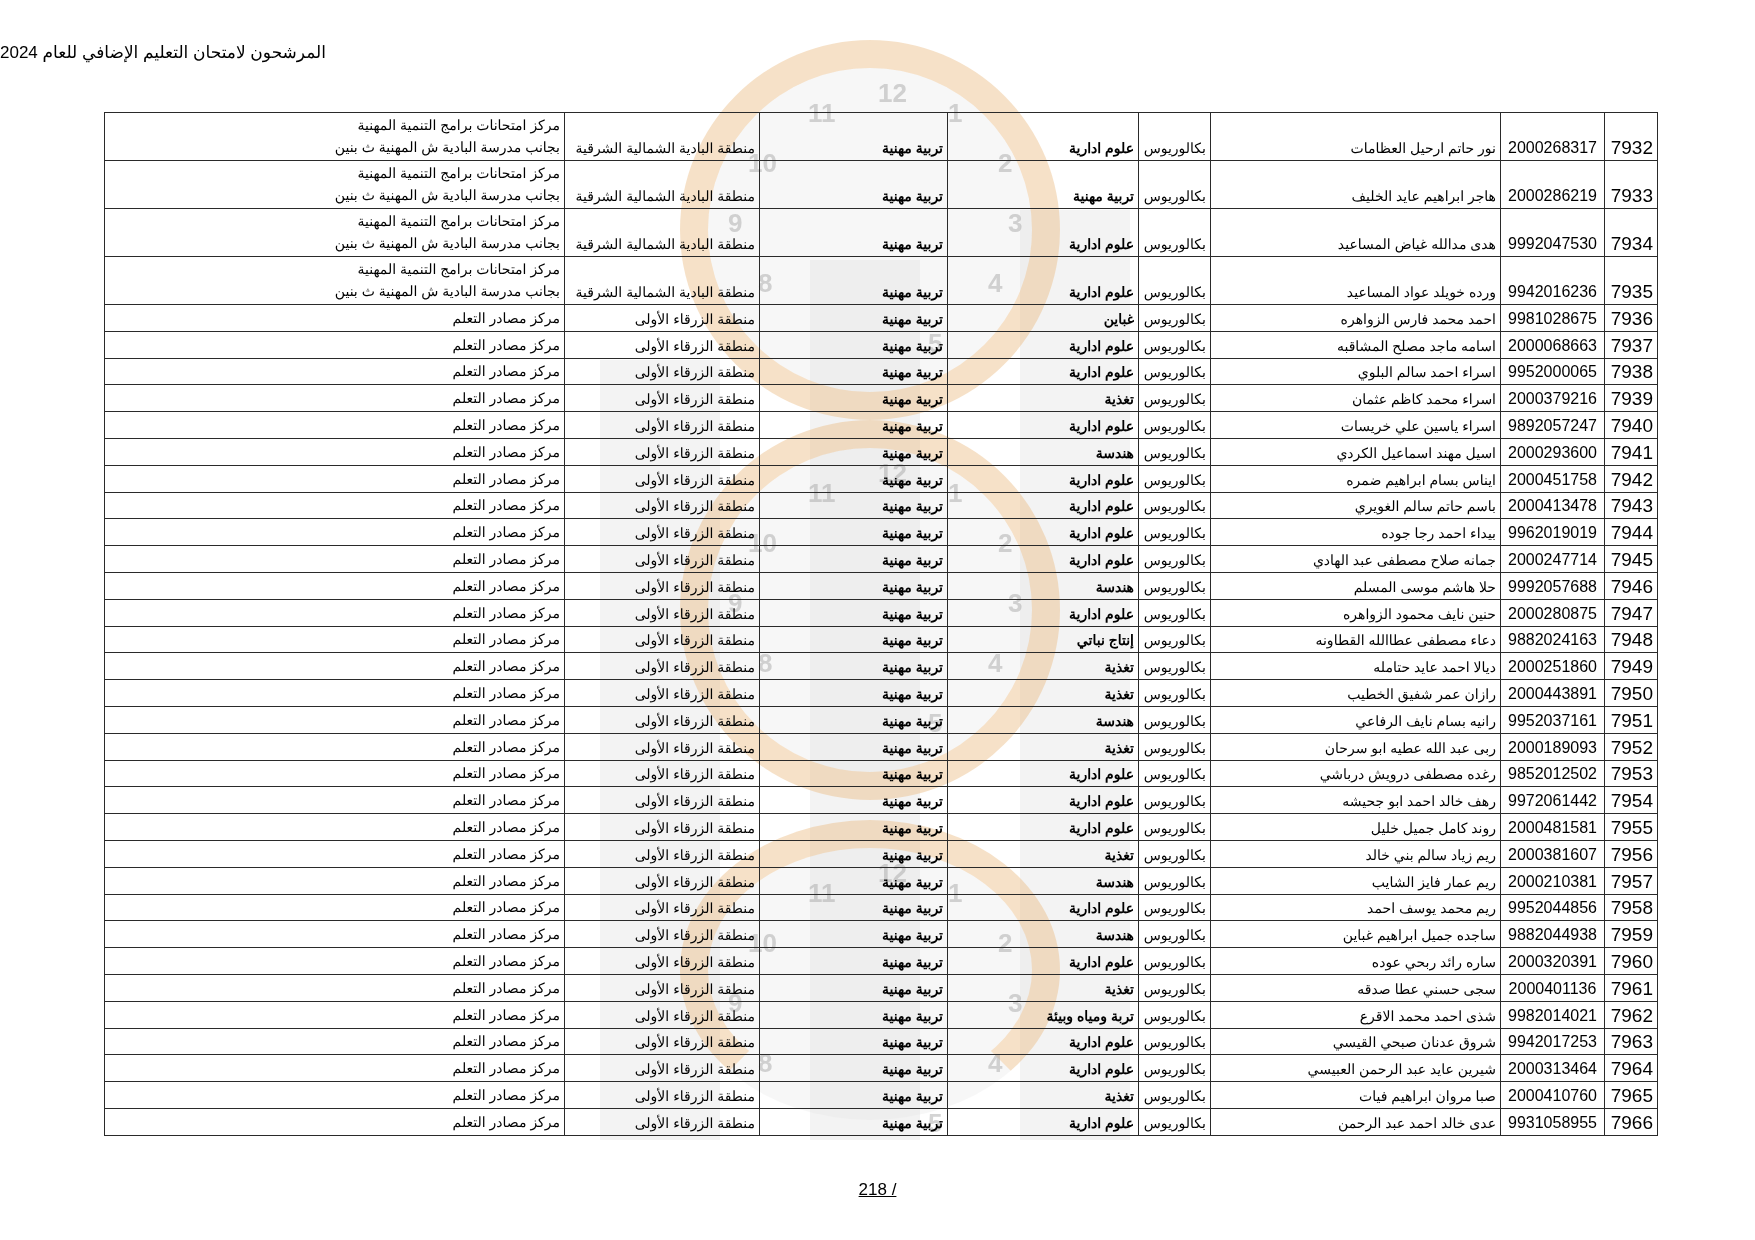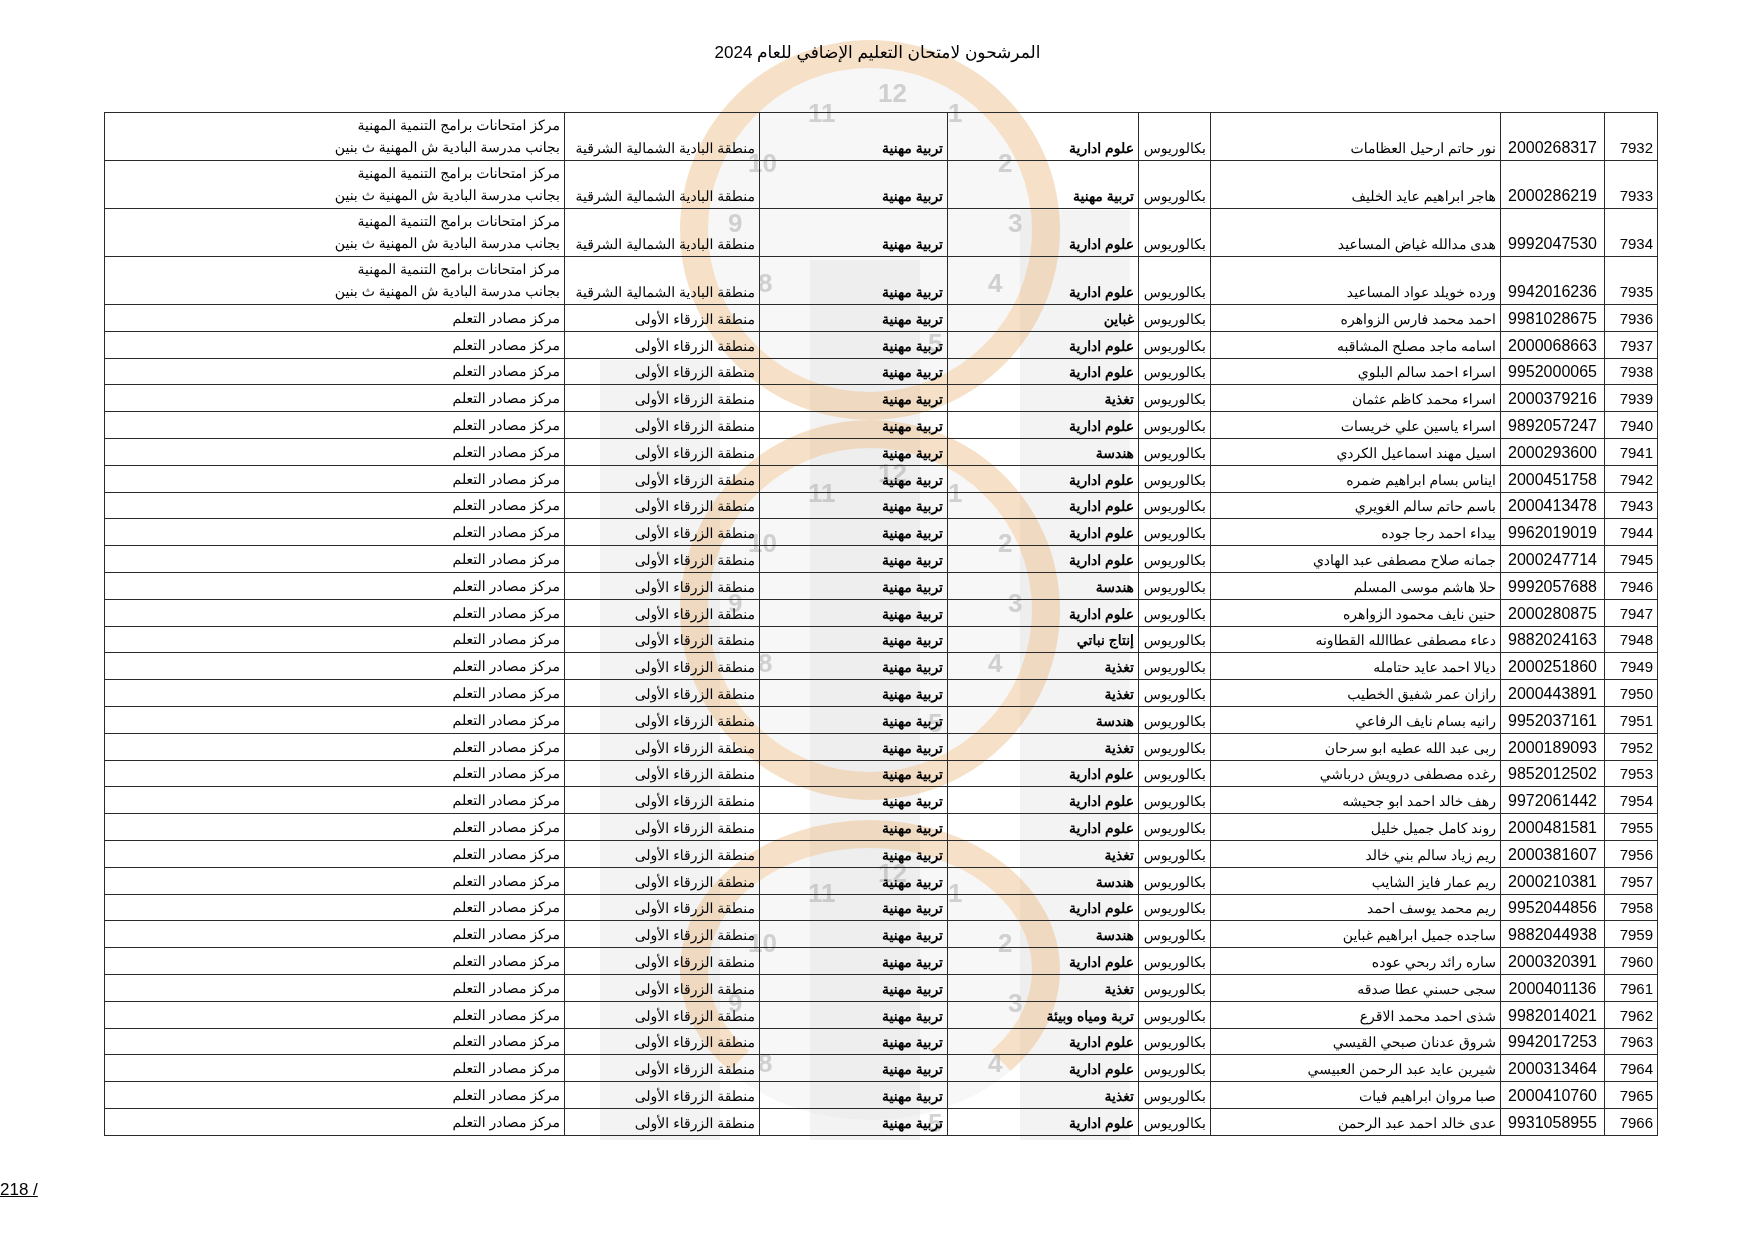--- a/index.html
+++ b/index.html
@@ -1,27 +1,27 @@
 <!DOCTYPE html>
 <html><head>
 <meta charset="utf-8">
 <style>
   html, body { margin:0; padding:0; background:#ffffff; }
   body { width:1755px; height:1240px; position:relative; overflow:hidden; font-family:"Liberation Sans", sans-serif; color:#000; }
   .watermark { position:absolute; pointer-events:none; z-index:0; }
   .wm-clock { border-radius:50%; border:28px solid rgba(245,170,80,0.28); box-sizing:border-box; background:rgba(225,225,225,0.25); }
   .wm-clock .num { position:absolute; font-size:26px; font-weight:bold; color:rgba(160,160,160,0.45); font-family:"Liberation Sans", sans-serif; }
   .wm-bar { background:rgba(200,200,200,0.22); position:absolute; }
-  .page-title { position:absolute; top:42px; left:0; width:1755px; text-align:center; font-size:17px; direction:rtl; z-index:2; }
-  .page-num { position:absolute; top:1180px; left:0; width:1755px; text-align:left; font-size:17px; z-index:2;text-decoration:underline; }
+  .page-title { position:absolute; top:42px; left:0; width:1755px; text-align:left; font-size:17px; direction:rtl; z-index:2; }
+  .page-num { position:absolute; top:1180px; left:0; width:1755px; text-align:center; font-size:17px; z-index:2;text-decoration:underline; }
   table.roster { position:absolute; left:104px; top:112px; border-collapse:collapse; direction:rtl; z-index:2; table-layout:fixed; font-size:14px; }
   table.roster td { border:1.5px solid #2a2a2a; padding:0 4px 2px 4px; vertical-align:bottom; white-space:nowrap; overflow:hidden; line-height:20px; text-align:right; background:transparent; }
   table.roster tr.tall td { height:45px; }
   table.roster tr.short td { height:23.8px; }
-  td.c-seq { width:44px; font-family:"Liberation Sans", sans-serif; font-size:15px; }
+  td.c-seq { width:44px; font-family:"Liberation Sans", sans-serif; font-size:19px; }
   td.c-nid { width:95px; text-align:center !important; font-size:16px; }
   td.c-name { width:281px; }
   td.c-deg { width:63px; }
   td.c-spec { width:182px;font-weight:bold; }
   td.c-major { width:179px; font-weight:bold; }
   td.c-dir { width:186px; }
   td.c-center { width:451px; line-height:22px !important;margin-top:24px; }
   .center-line { display:block; }
 </style>
 </head>

